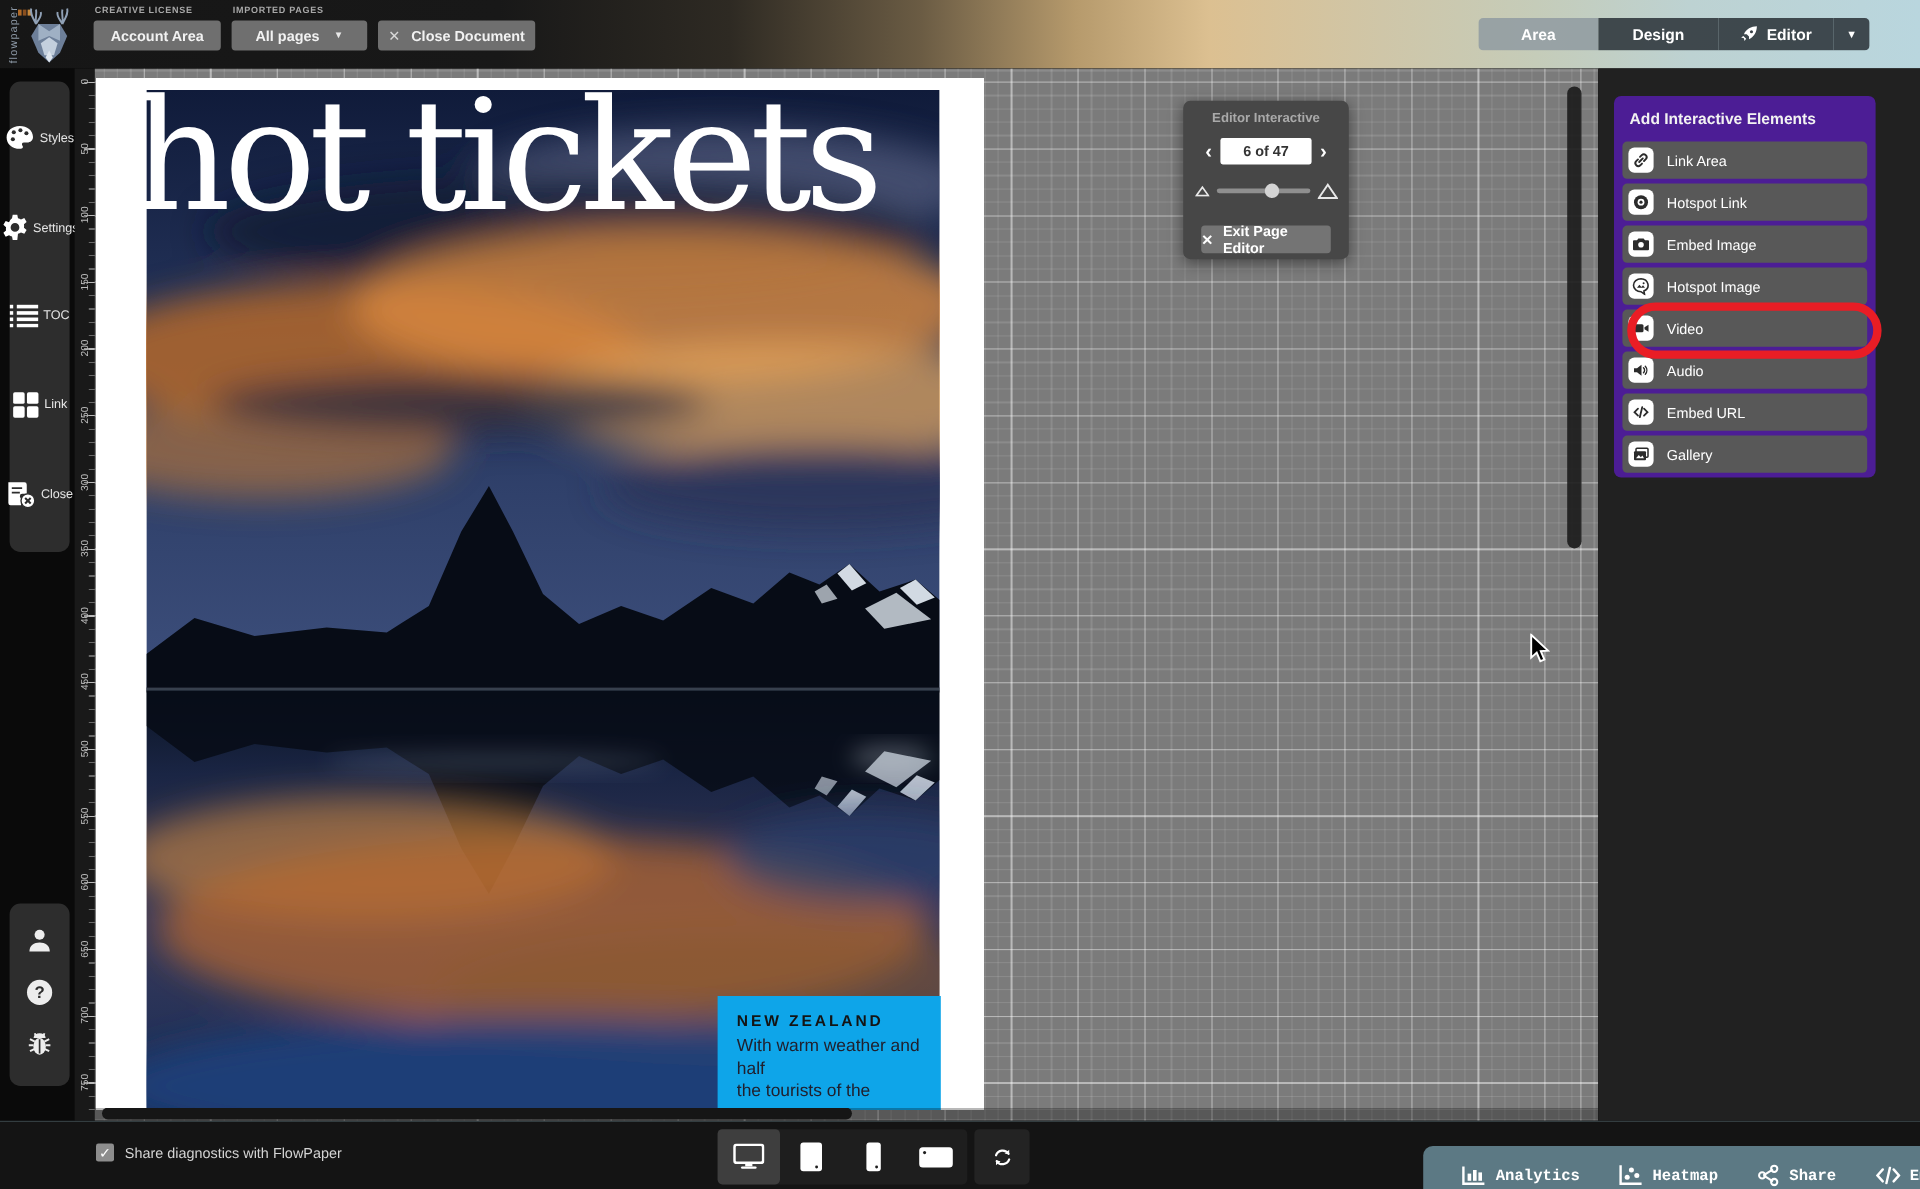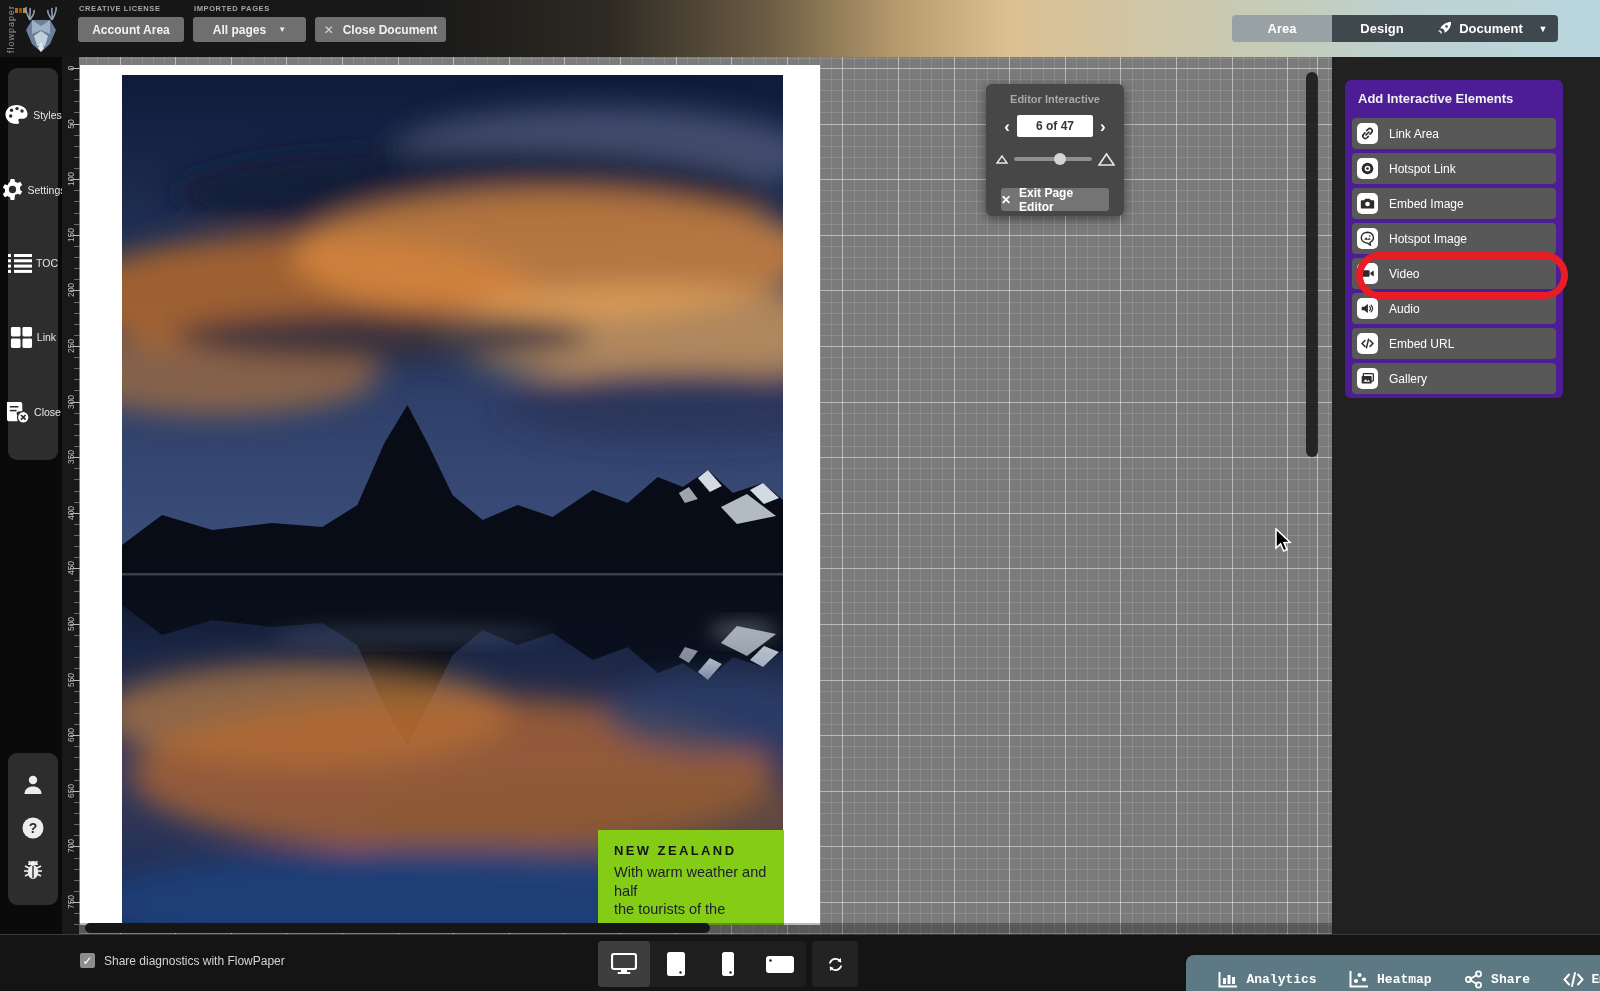--- a/index.html
+++ b/index.html
@@ -58,21 +58,21 @@
       repeating-linear-gradient(to right, rgba(255,255,255,.12) 0 1px, transparent 1px 11.12px),
       repeating-linear-gradient(to bottom, rgba(255,255,255,.12) 0 1px, transparent 1px 11.12px);
     background-position:-15px 11px; }
 
   
   .page { position:absolute; left:18px; top:8px; width:740px; height:860px; background:#fff; overflow:hidden; }
   .photo { position:absolute; left:42px; top:10px; width:661px; height:850px; }
   .mag-title { position:absolute; left:30px; top:-4px; width:705px; color:#fff;
     font-family:"DejaVu Serif", serif; font-size:128px; letter-spacing:-6px; line-height:1.1;
     white-space:nowrap; }
-  .caption { position:absolute; left:518px; top:765px; width:186px; height:110px; background:#84cc16;
+  .caption { position:absolute; left:518px; top:765px; width:186px; height:110px; background:#0ea5e9;
     padding:13px 10px 0 16px; }
   .caption h4 { font-size:13px; font-weight:bold; letter-spacing:2.4px; color:#141414; margin-bottom:5px; }
   .caption p { font-size:14.5px; color:#20202e; line-height:1.28; }
 
   
   .popup { position:absolute; left:924px; top:27px; width:138px; height:132px; background:#474747;
     border-radius:6px; box-shadow:0 3px 12px rgba(0,0,0,.45); }
   .popup h5 { text-align:center; margin-top:9px; font-size:11px; color:#a9a9a9; font-weight:bold; }
   .pnav { position:absolute; left:0; top:30px; width:138px; height:24px; display:flex;
     align-items:center; justify-content:center; gap:7px; }
@@ -175,21 +175,21 @@
       </div>
       <div class="mode design">
         <span>Design</span>
       </div>
       <div class="mode publish">
         <svg width="15" height="15" viewBox="0 0 16 16">
           <path d="M15 1 C10 1 5.5 3.5 3.5 8 L6 8 L8 10 L8 12.5 C12.5 10.5 15 6 15 1 Z" fill="#fff"></path>
           <circle cx="10.2" cy="5.8" r="1.4" fill="#3a4147"></circle>
           <path d="M3 9.5 L1 11 L3.5 11.5 L4 14 L5.5 12" fill="#fff"></path>
         </svg>
-        <span>Document</span>
+        <span>Editor</span>
       </div>
       <div class="mode caret-seg">
         <span>▼</span>
       </div>
     </div>
   </div>
 
   <div class="left-strip"></div>
 
   <div class="side-panel tools">
@@ -362,20 +362,21 @@
           <ellipse cx="330" cy="830" rx="360" ry="58" fill="#1c3f78" opacity=".95"></ellipse>
           <ellipse cx="600" cy="640" rx="120" ry="40" fill="#27406e" opacity=".7"></ellipse>
         </g>
         <g filter="url(#soft2)">
           <ellipse cx="620" cy="556" rx="34" ry="10" fill="#cfdae4" opacity=".30"></ellipse>
           <ellipse cx="290" cy="560" rx="140" ry="8" fill="#8fa0b8" opacity=".25"></ellipse>
         </g>
         <rect x="0" y="498" width="660" height="2.5" fill="#93a3b5" opacity=".35"></rect>
       </svg>
 
+      <div class="mag-title">hot tickets</div>
 
       <div class="caption">
         <h4>NEW ZEALAND</h4>
         <p>With warm weather and half</p>
         <p>the tourists of the summer,</p>
 
       </div>
     </div>
 
     <div class="popup">

